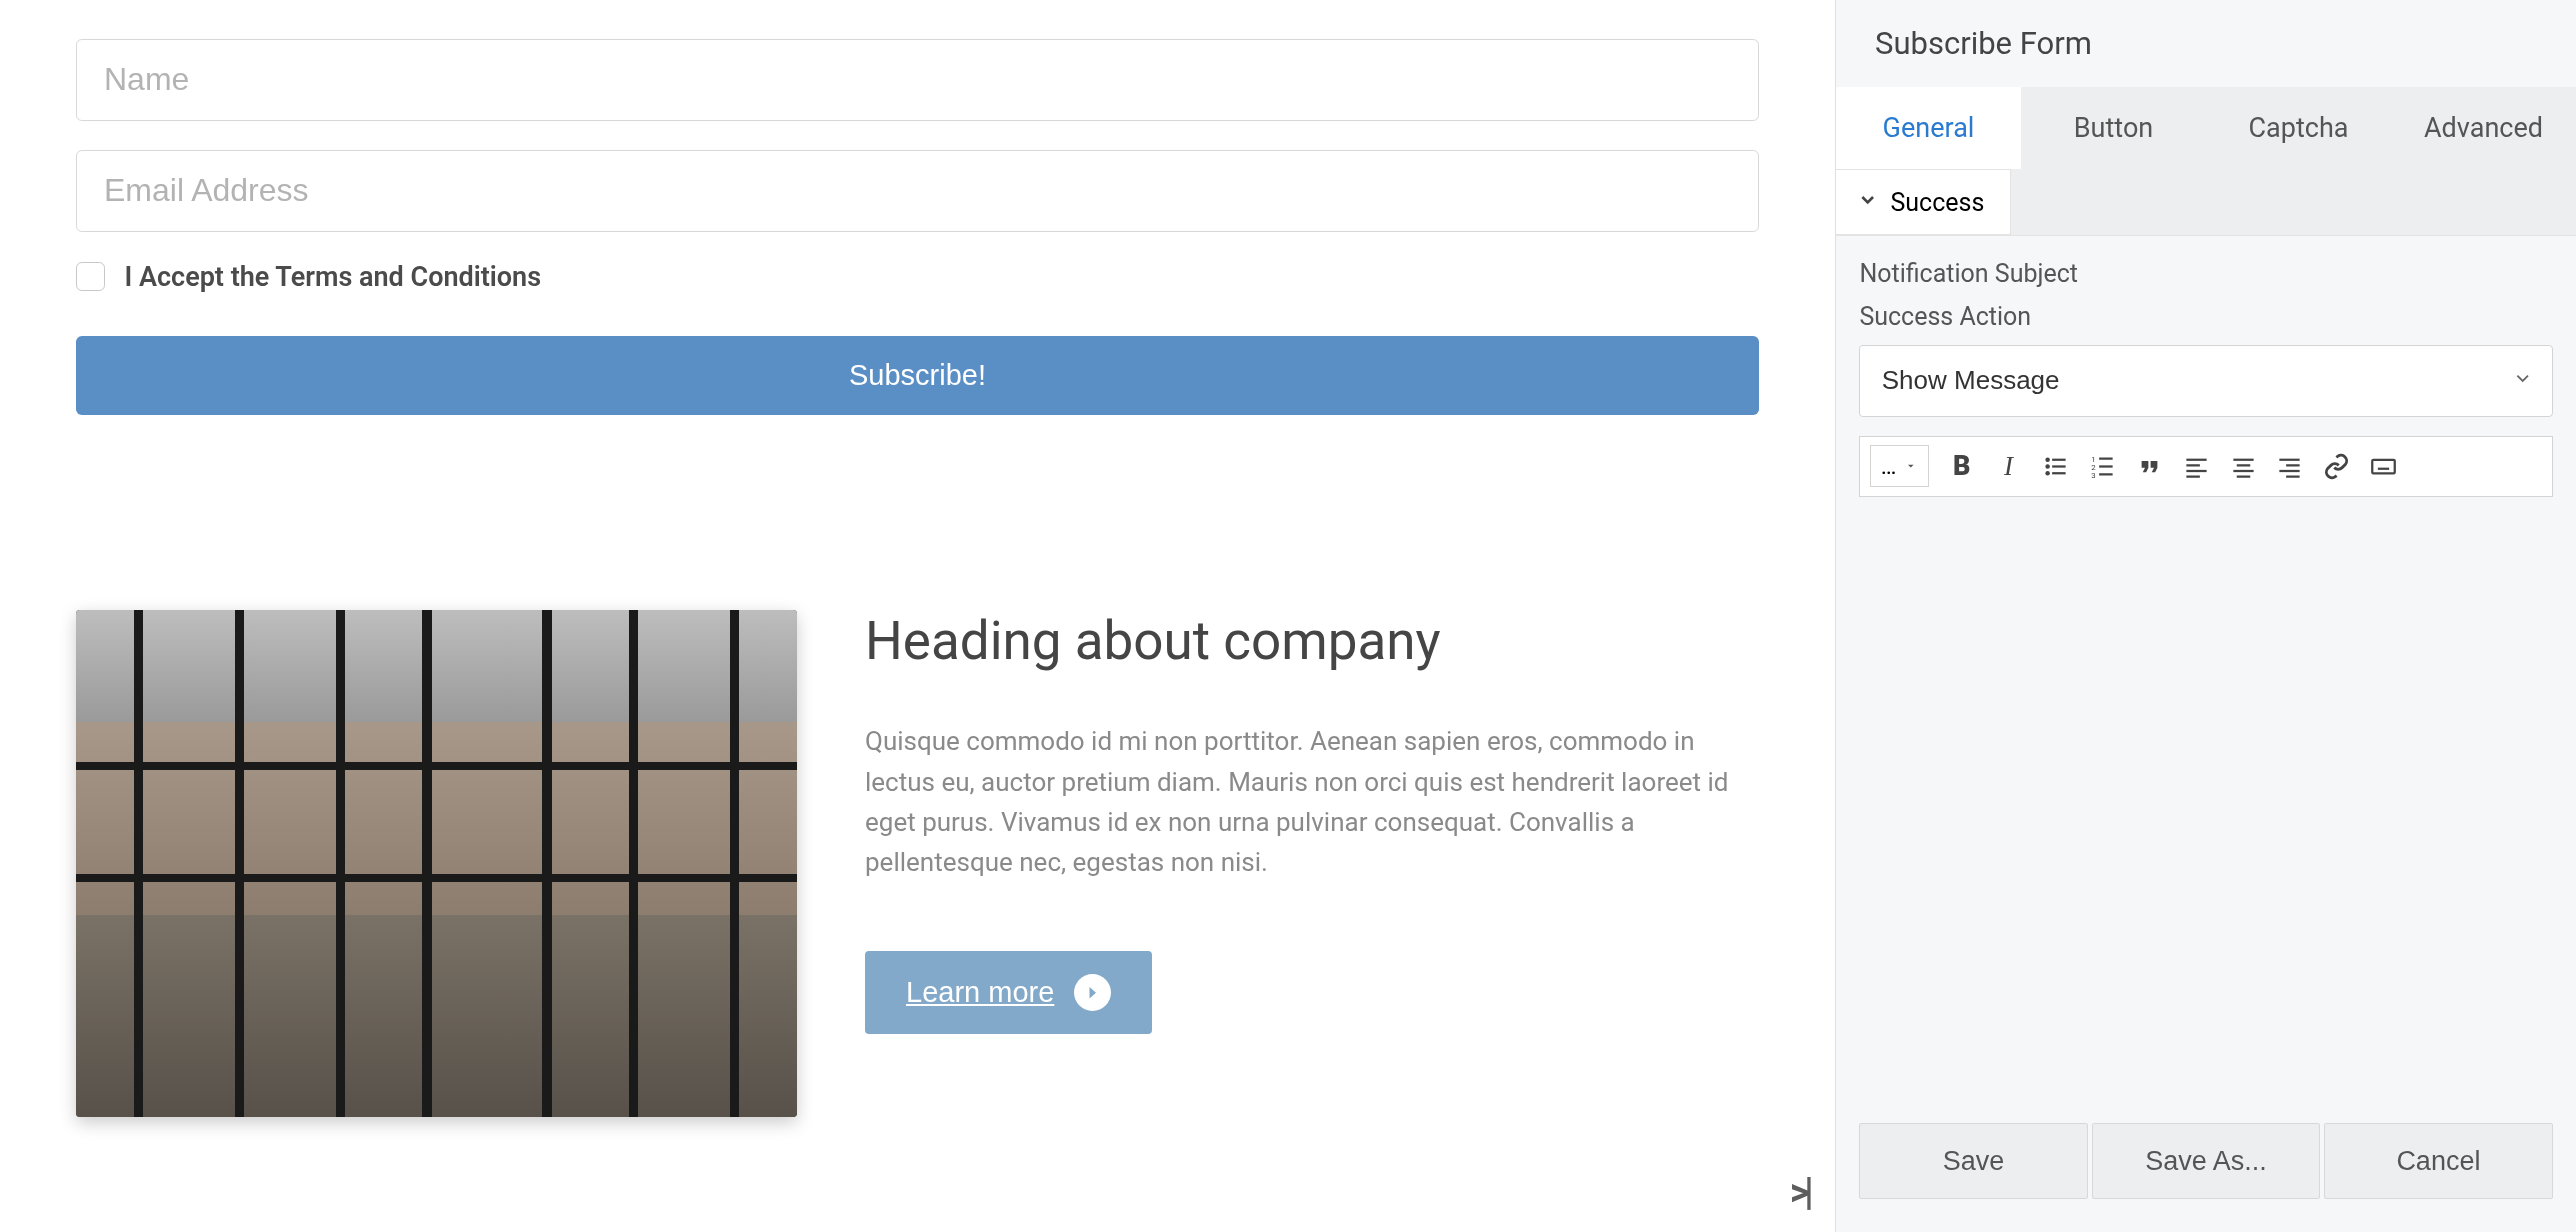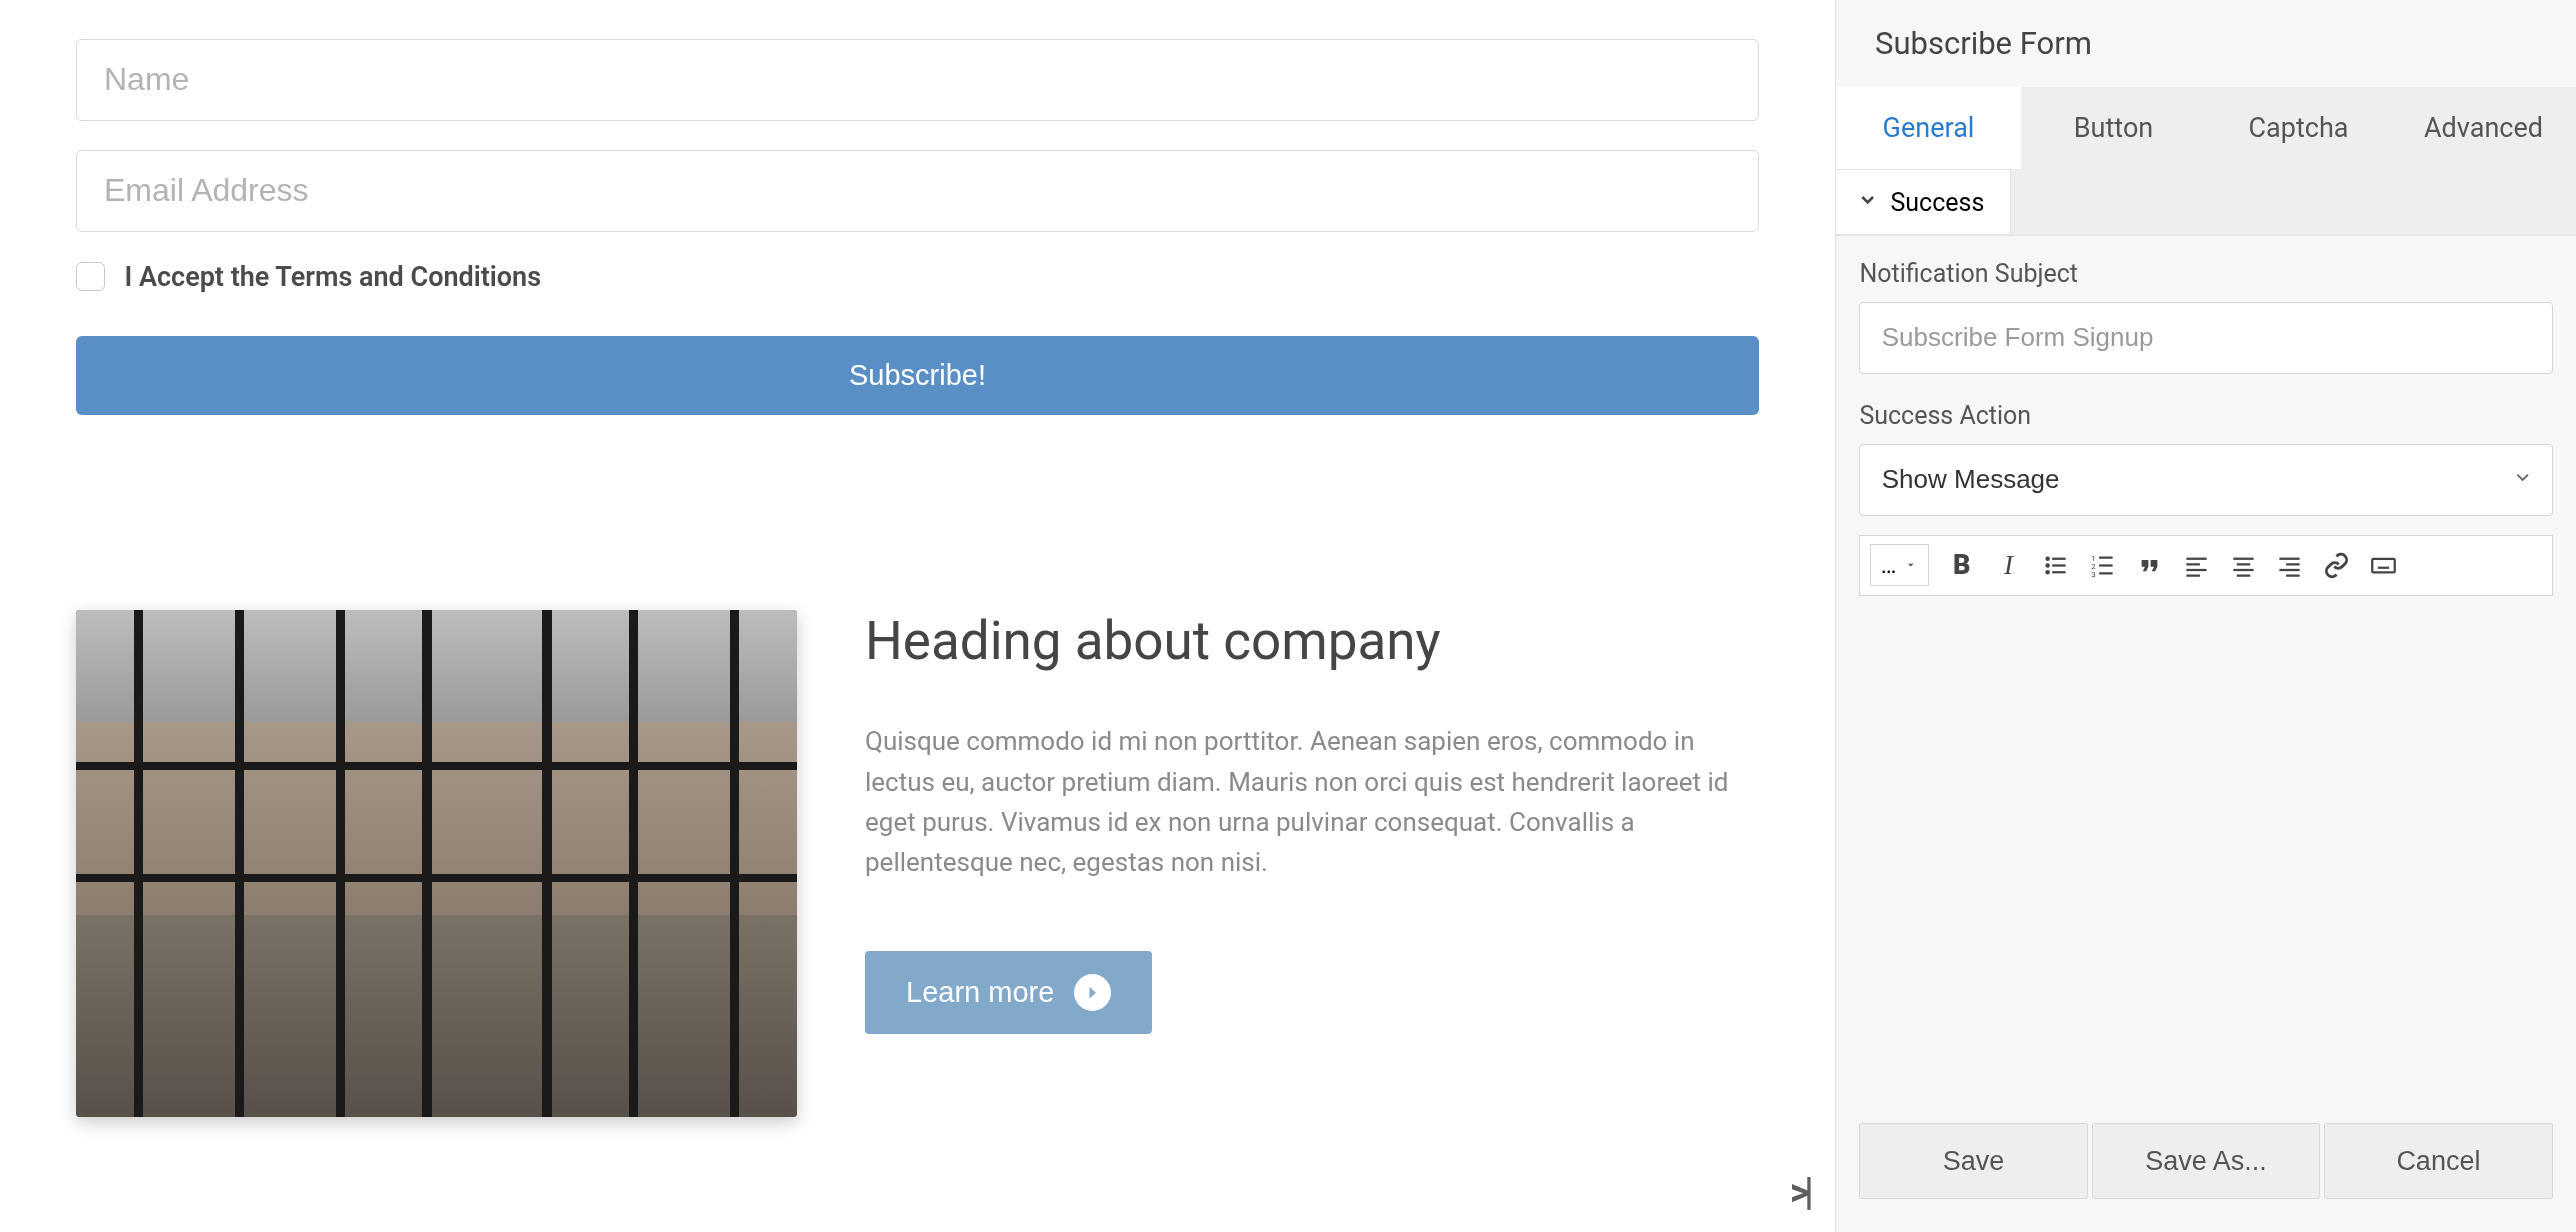--- a/index.html
+++ b/index.html
@@ -104,20 +104,21 @@
       display: inline-flex;
       align-items: center;
       gap: 19.5px;
       background: #82a9c9;
       color: #fff;
       border: none;
       padding: 23.4px 41px;
       font-size: 29px;
       border-radius: 3.9px;
       cursor: pointer;
+      text-decoration: underline;
     }
     .learn-more-icon {
       width: 37px;
       height: 37px;
       border-radius: 50%;
       background: #fff;
       display: flex;
       align-items: center;
       justify-content: center;
     }
@@ -375,21 +376,20 @@
         <svg viewBox="0 0 24 24" fill="none" stroke="#444" stroke-width="3">
             <polyline points="6 9 12 15 18 9"></polyline>
           </svg>
       </span>
       <span>Success</span>
     </div>
   </div>
 
   <div class="section-body">
     <div class="field-label">Notification Subject</div>
-    <input class="sidebar-input" type="text" placeholder="Subscribe Form Signup" style="">
 
     <div class="field-label">Success Action</div>
     <div class="select-wrap">
       <input class="sidebar-input" type="text" readonly="" value="Show Message" style="">
       <span class="select-caret">
         <svg width="21.4" height="21.4" viewBox="0 0 24 24" fill="none" stroke="#666" stroke-width="2">
             <polyline points="6 9 12 15 18 9"></polyline>
           </svg>
       </span>
     </div>

